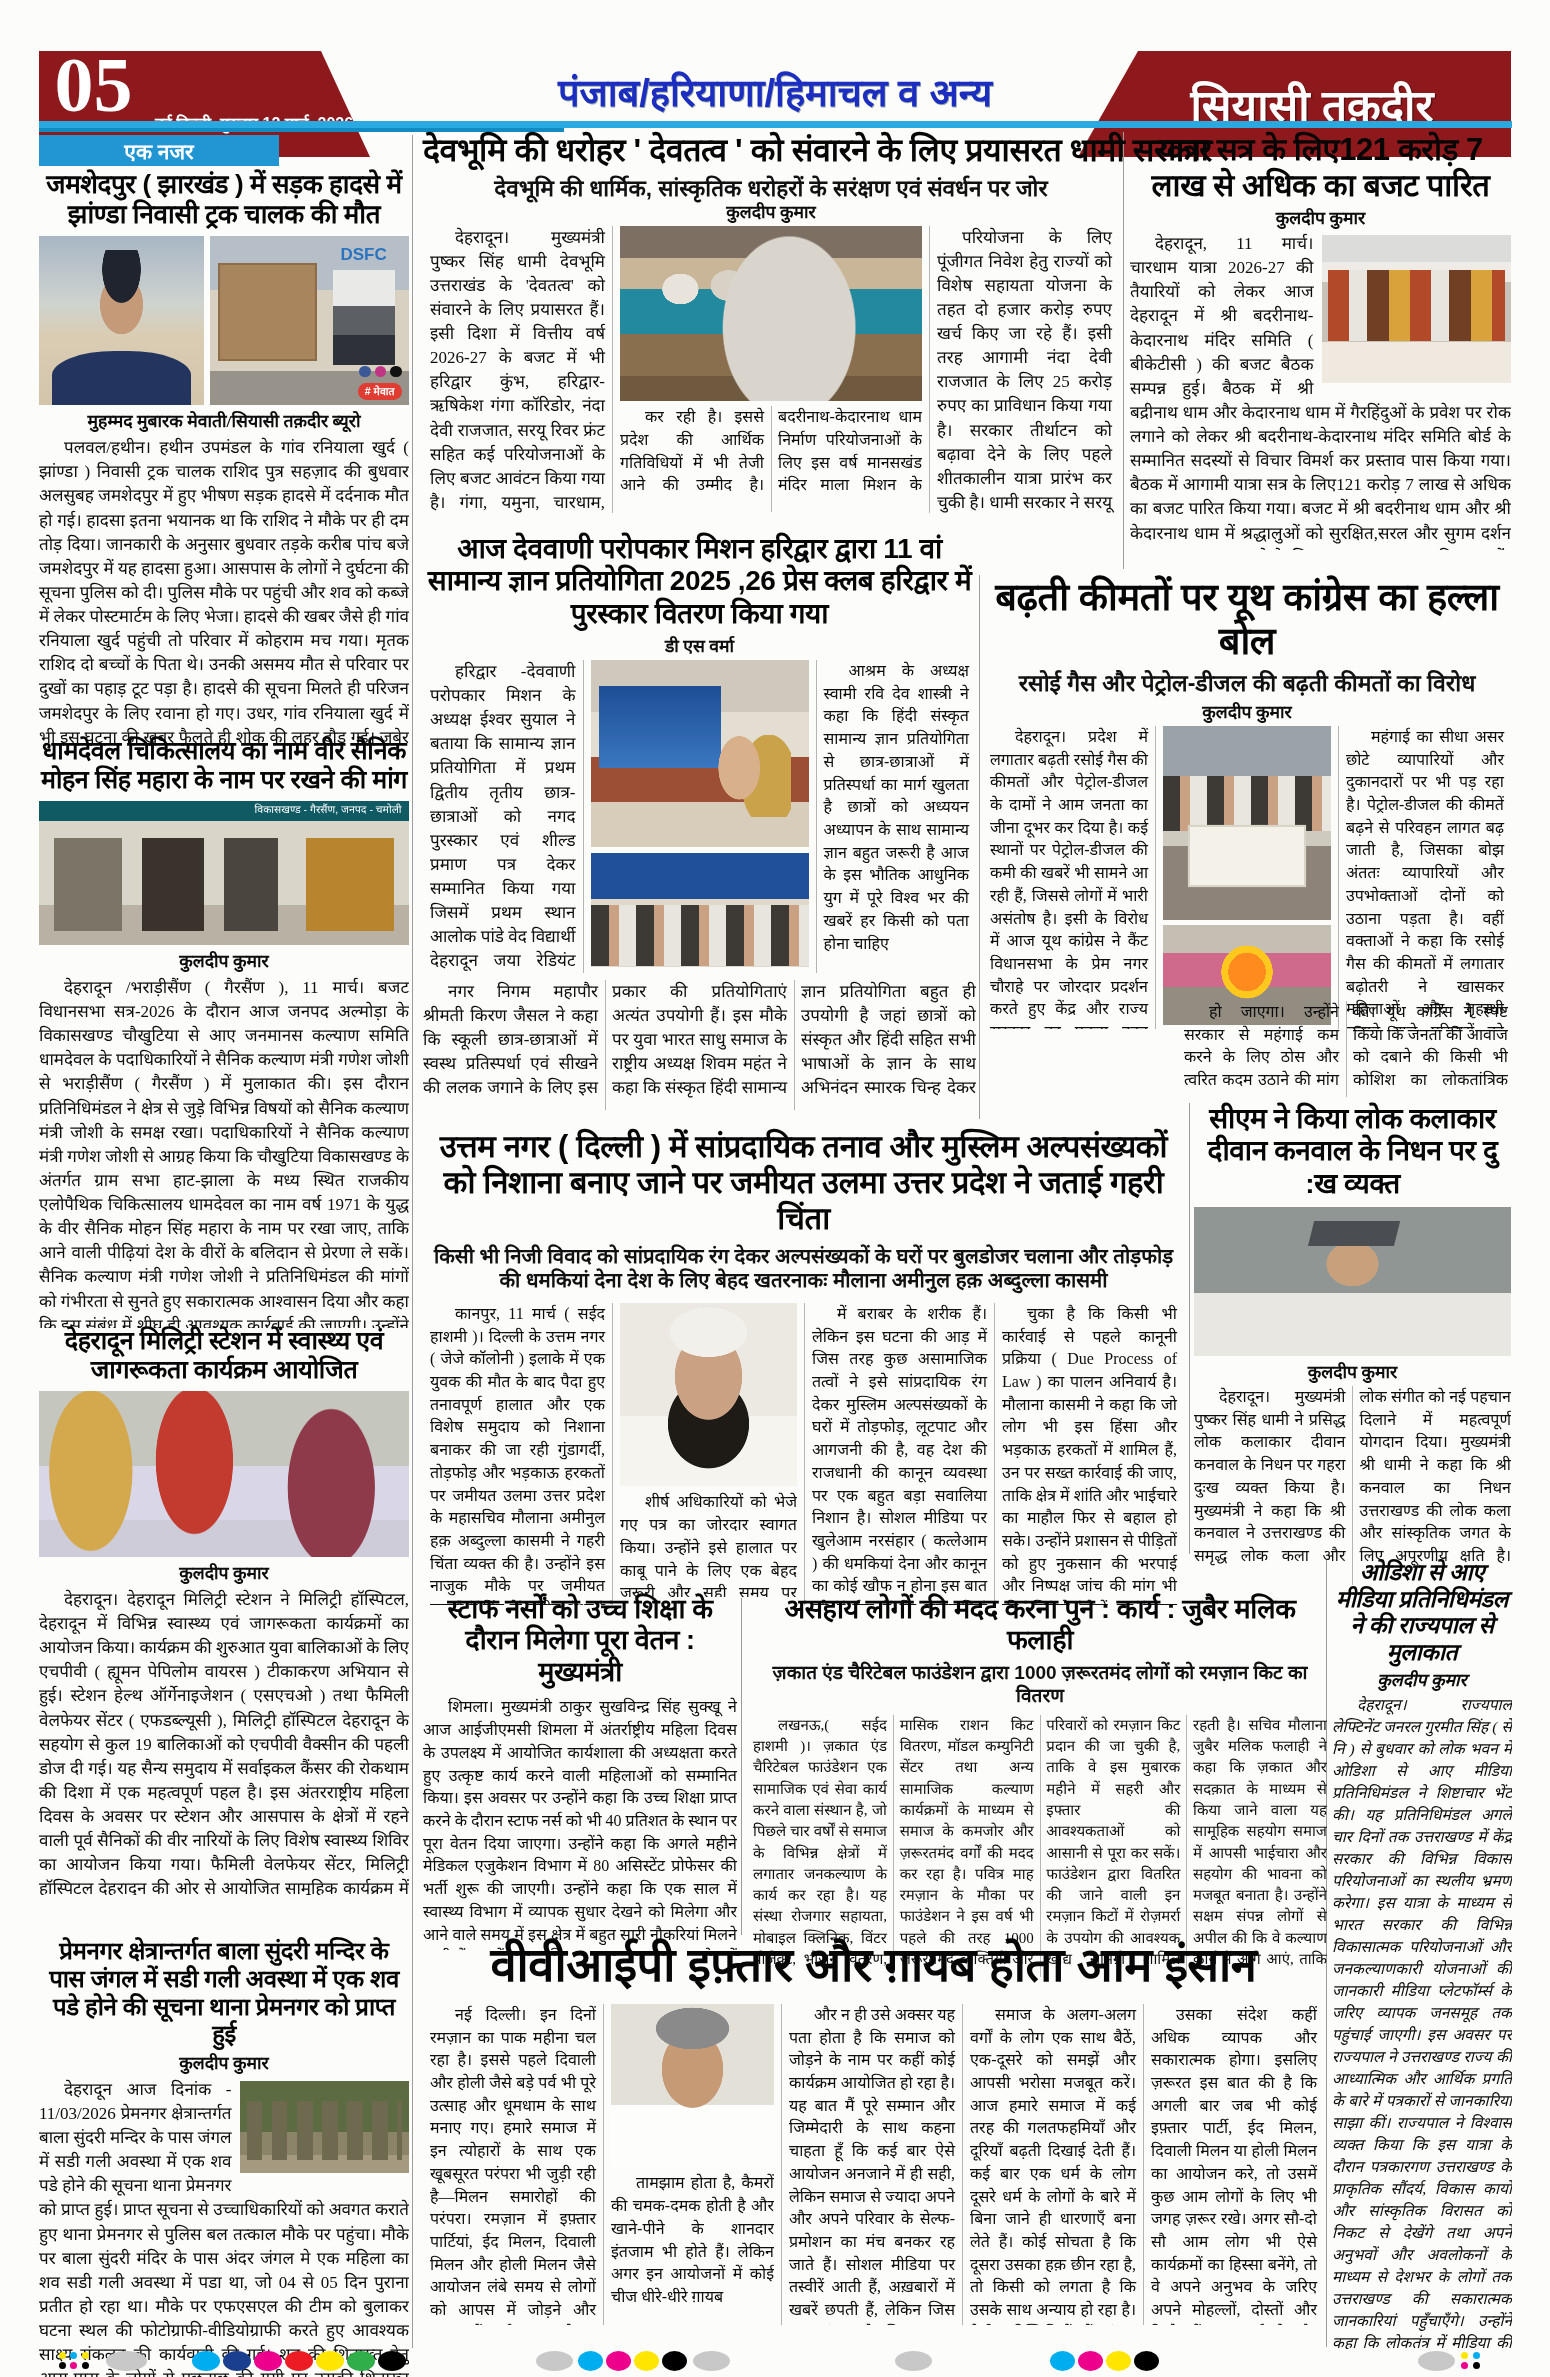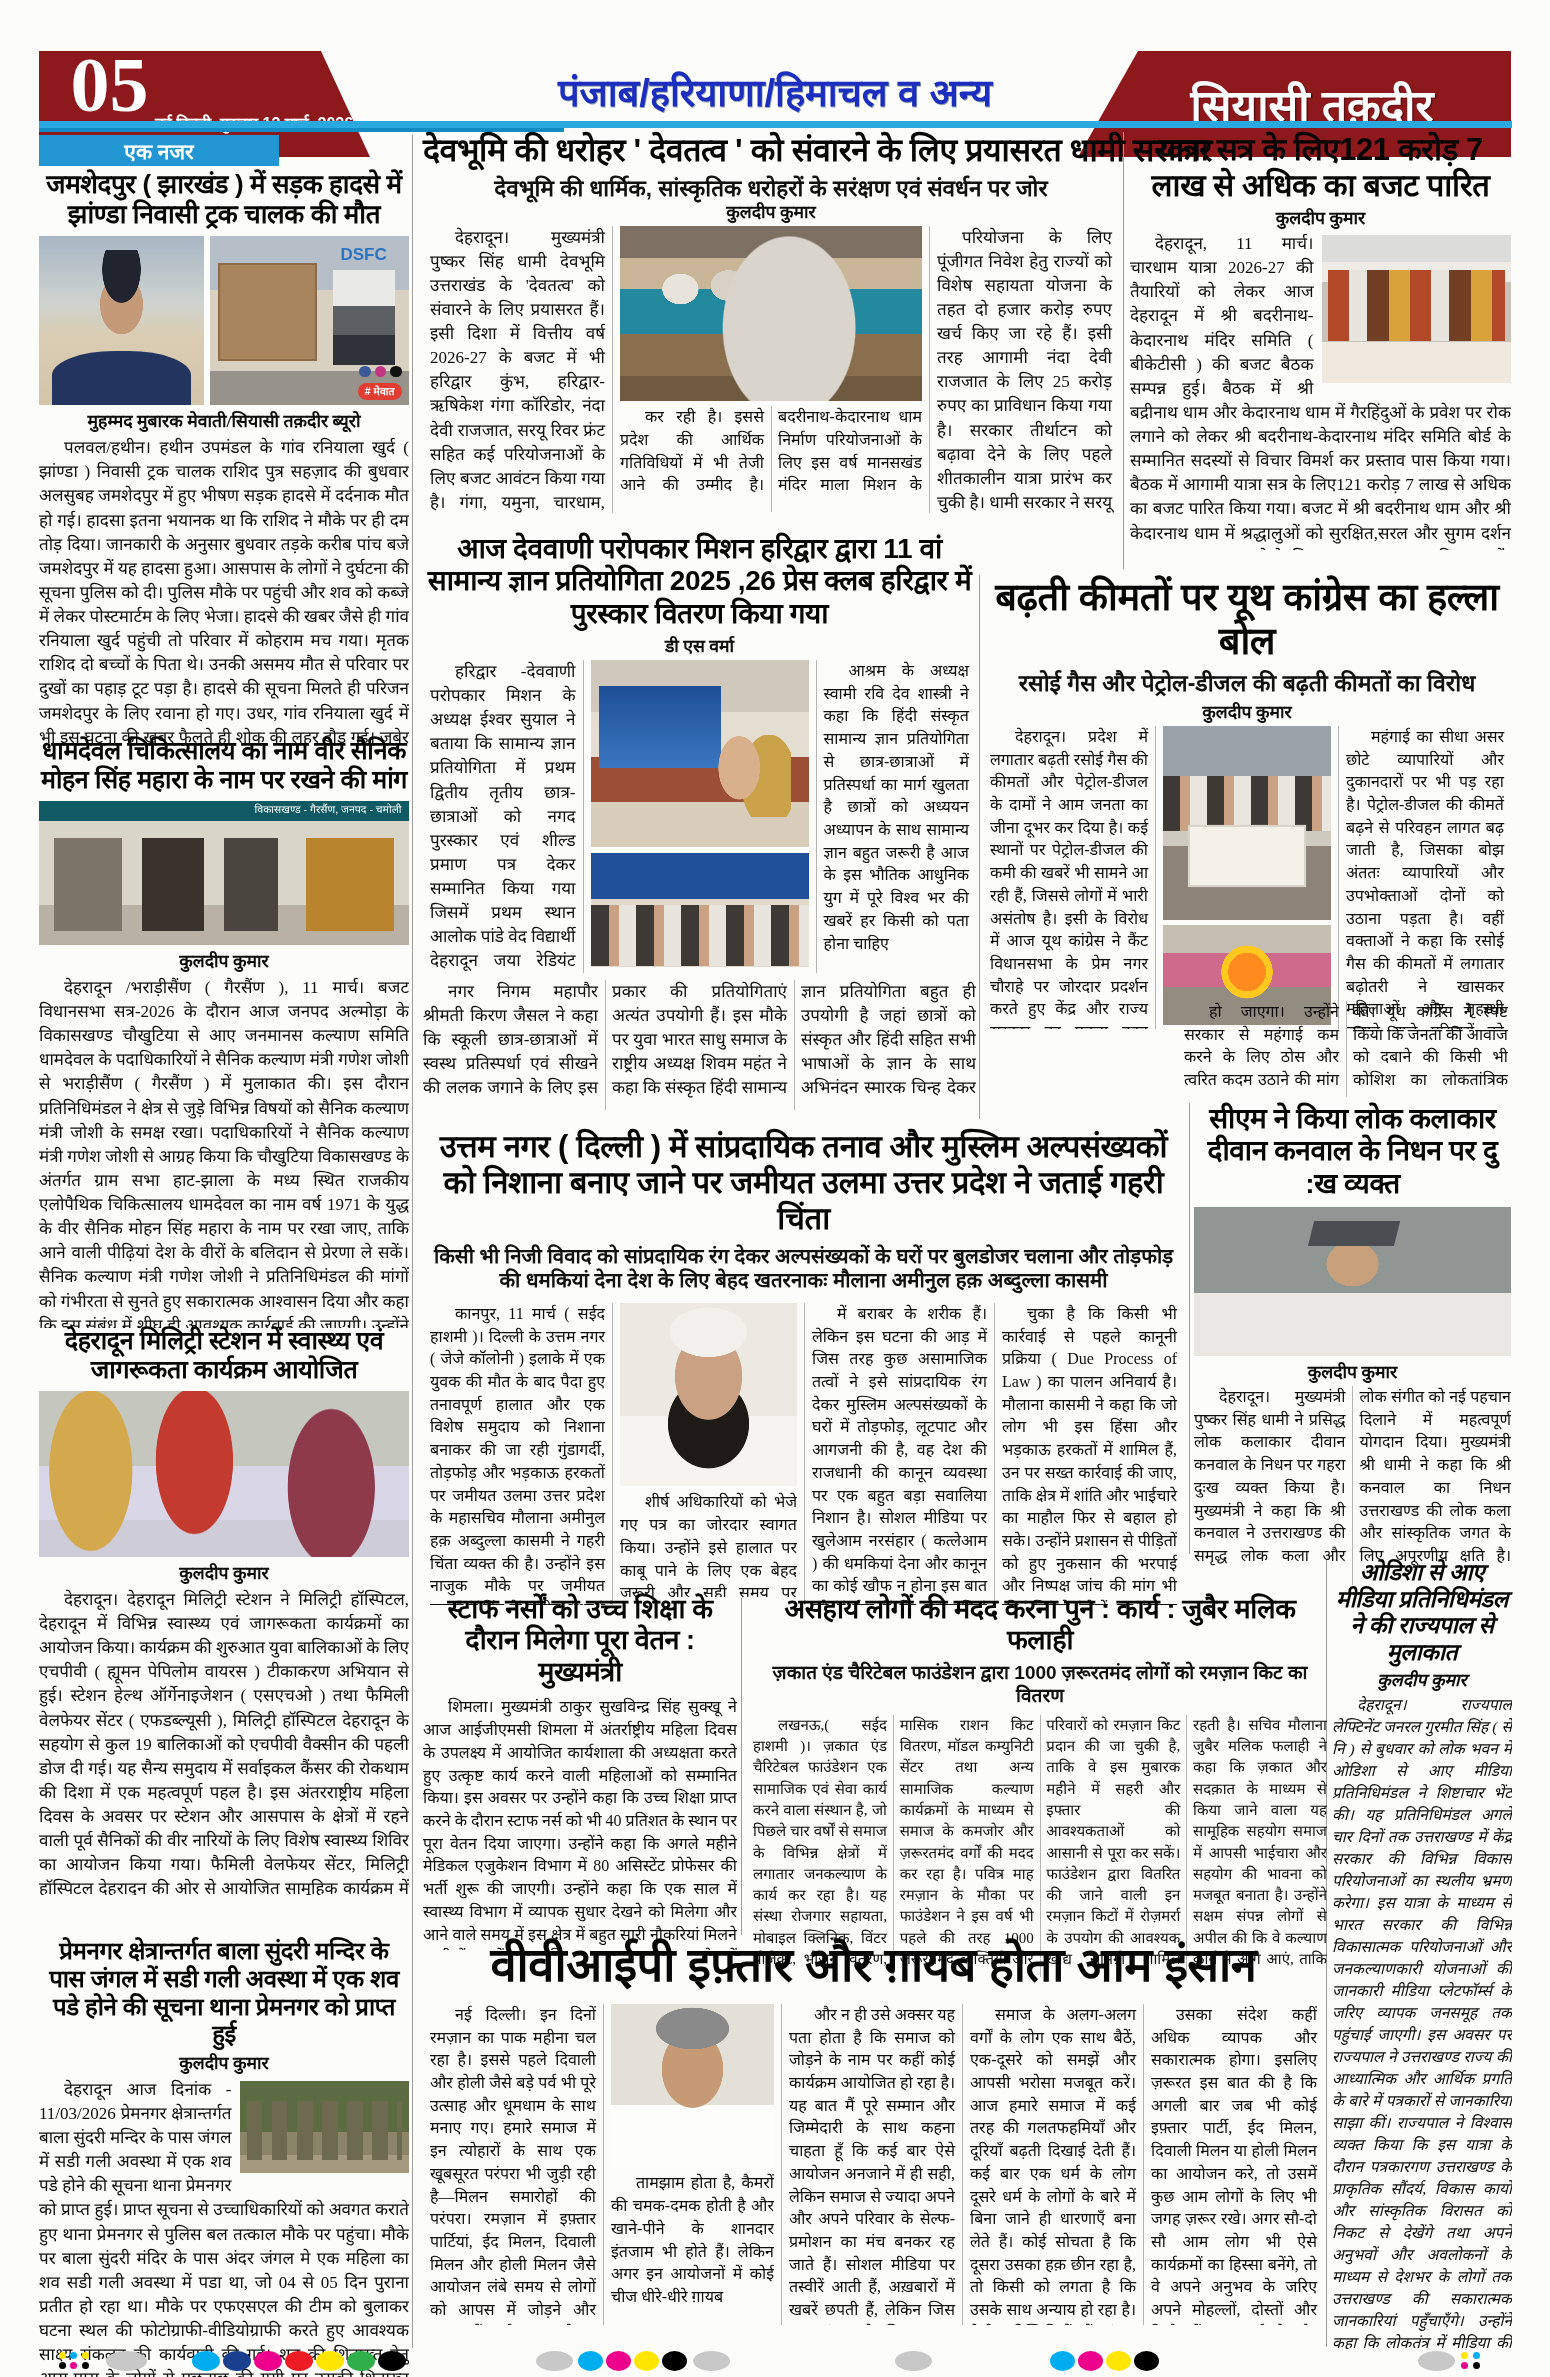--- a/index.html
+++ b/index.html
@@ -98,21 +98,21 @@
               clip-path:polygon(60px 0,100% 0,100% 100%,0 100%);color:#fff;
               display:flex;align-items:center;justify-content:center;padding-left:35px;box-sizing:border-box;}
   .mark{border-radius:50%;display:inline-block;}
 </style>
 </head>
 <body>
 
 <div id="page">
 
   <div id="mast-left" class="abs">
-    <div class="abs" style="left:15.5px;top:-11.3px;font:700 78px 'Liberation Serif',serif;margin-left:16px;">05</div>
+    <div class="abs" style="left:15.5px;top:-11.3px;font:700 78px 'Liberation Serif',serif;">05</div>
     <div class="abs" style="left:116px;top:61px;font:700 16px 'Liberation Sans',sans-serif;">नई दिल्ली, गुरुवार,12 मार्च, 2026</div>
   </div>
   <div class="abs" style="left:493px;top:65px;width:564px;text-align:center;color:#1c2ebf;
        font:800 38px 'Liberation Sans',sans-serif;text-shadow:0.7px 0.7px 0 #9aa;">पंजाब/हरियाणा/हिमाचल व अन्य</div>
   <div id="mast-right" class="abs">
     <span style="font:800 44px 'Liberation Sans',sans-serif;text-shadow:1.4px 1.4px 0 #5a0d0f;">सियासी तक़दीर</span>
   </div>
   <div class="abs" style="left:39px;top:121px;width:1473px;height:7px;background:#2aa9e0;"></div>
   <div class="abs" style="left:39px;top:128px;width:525px;height:3.5px;background:#128ac2;"></div>
 

